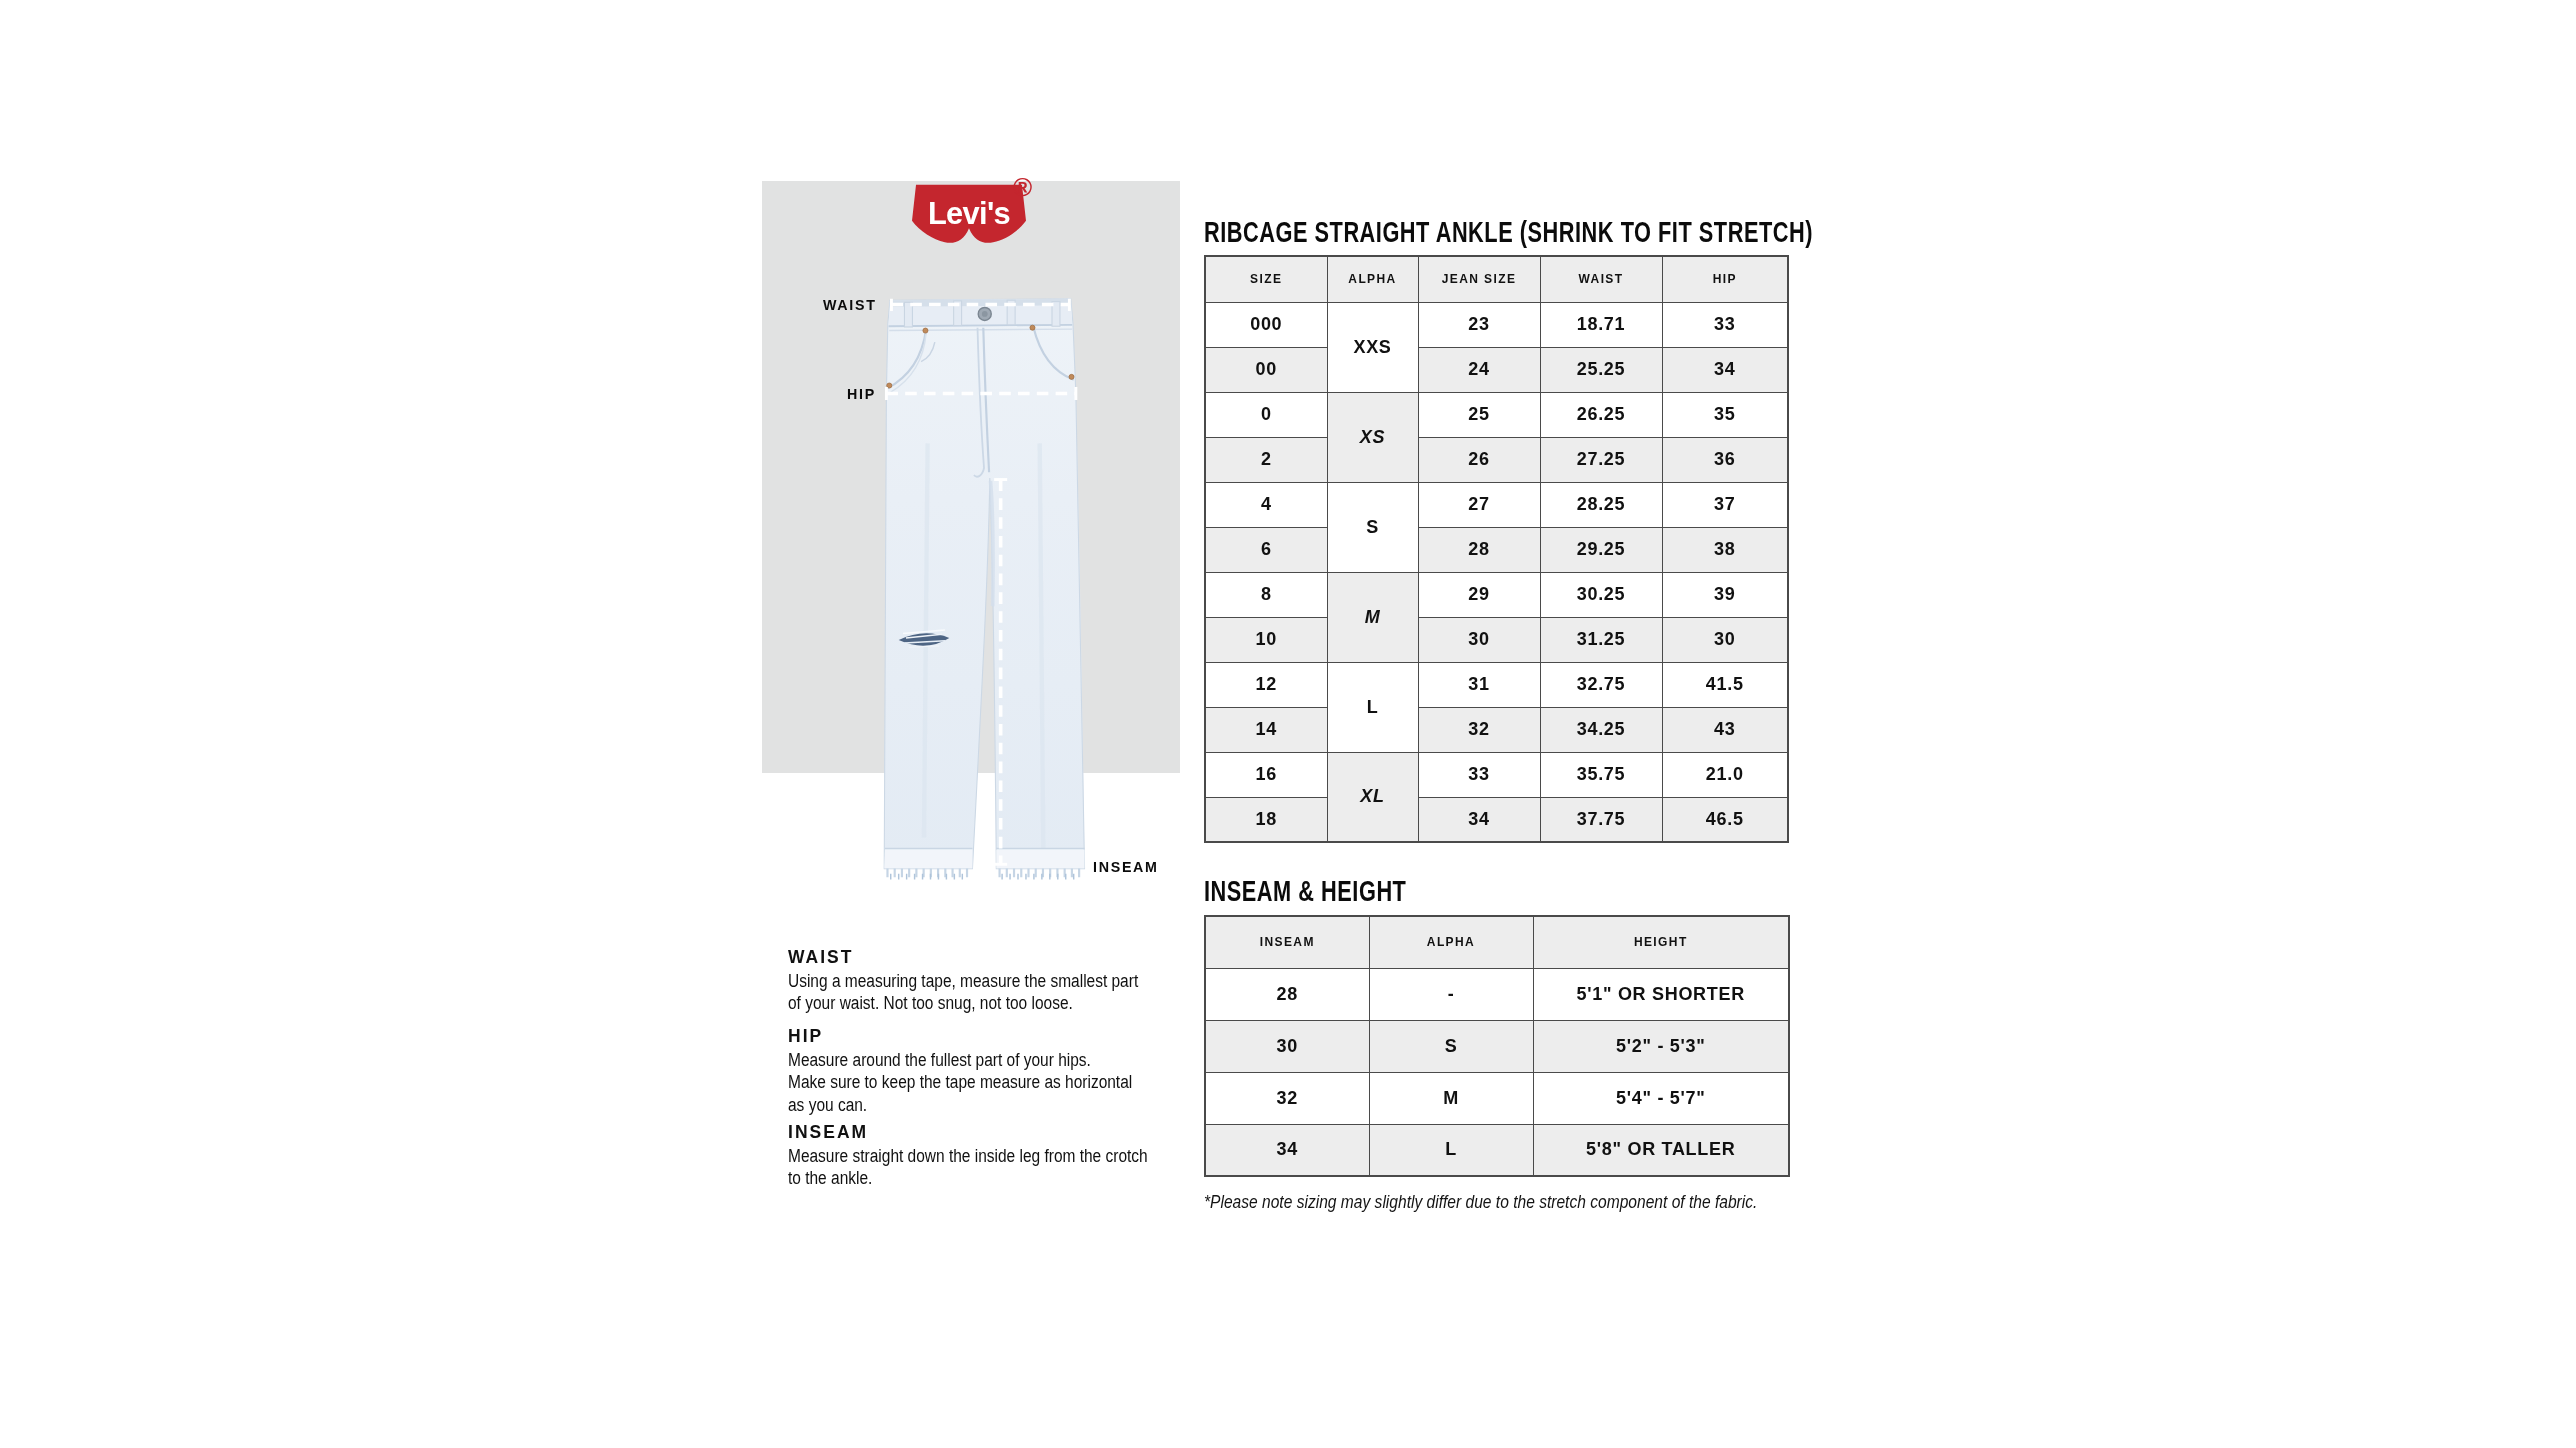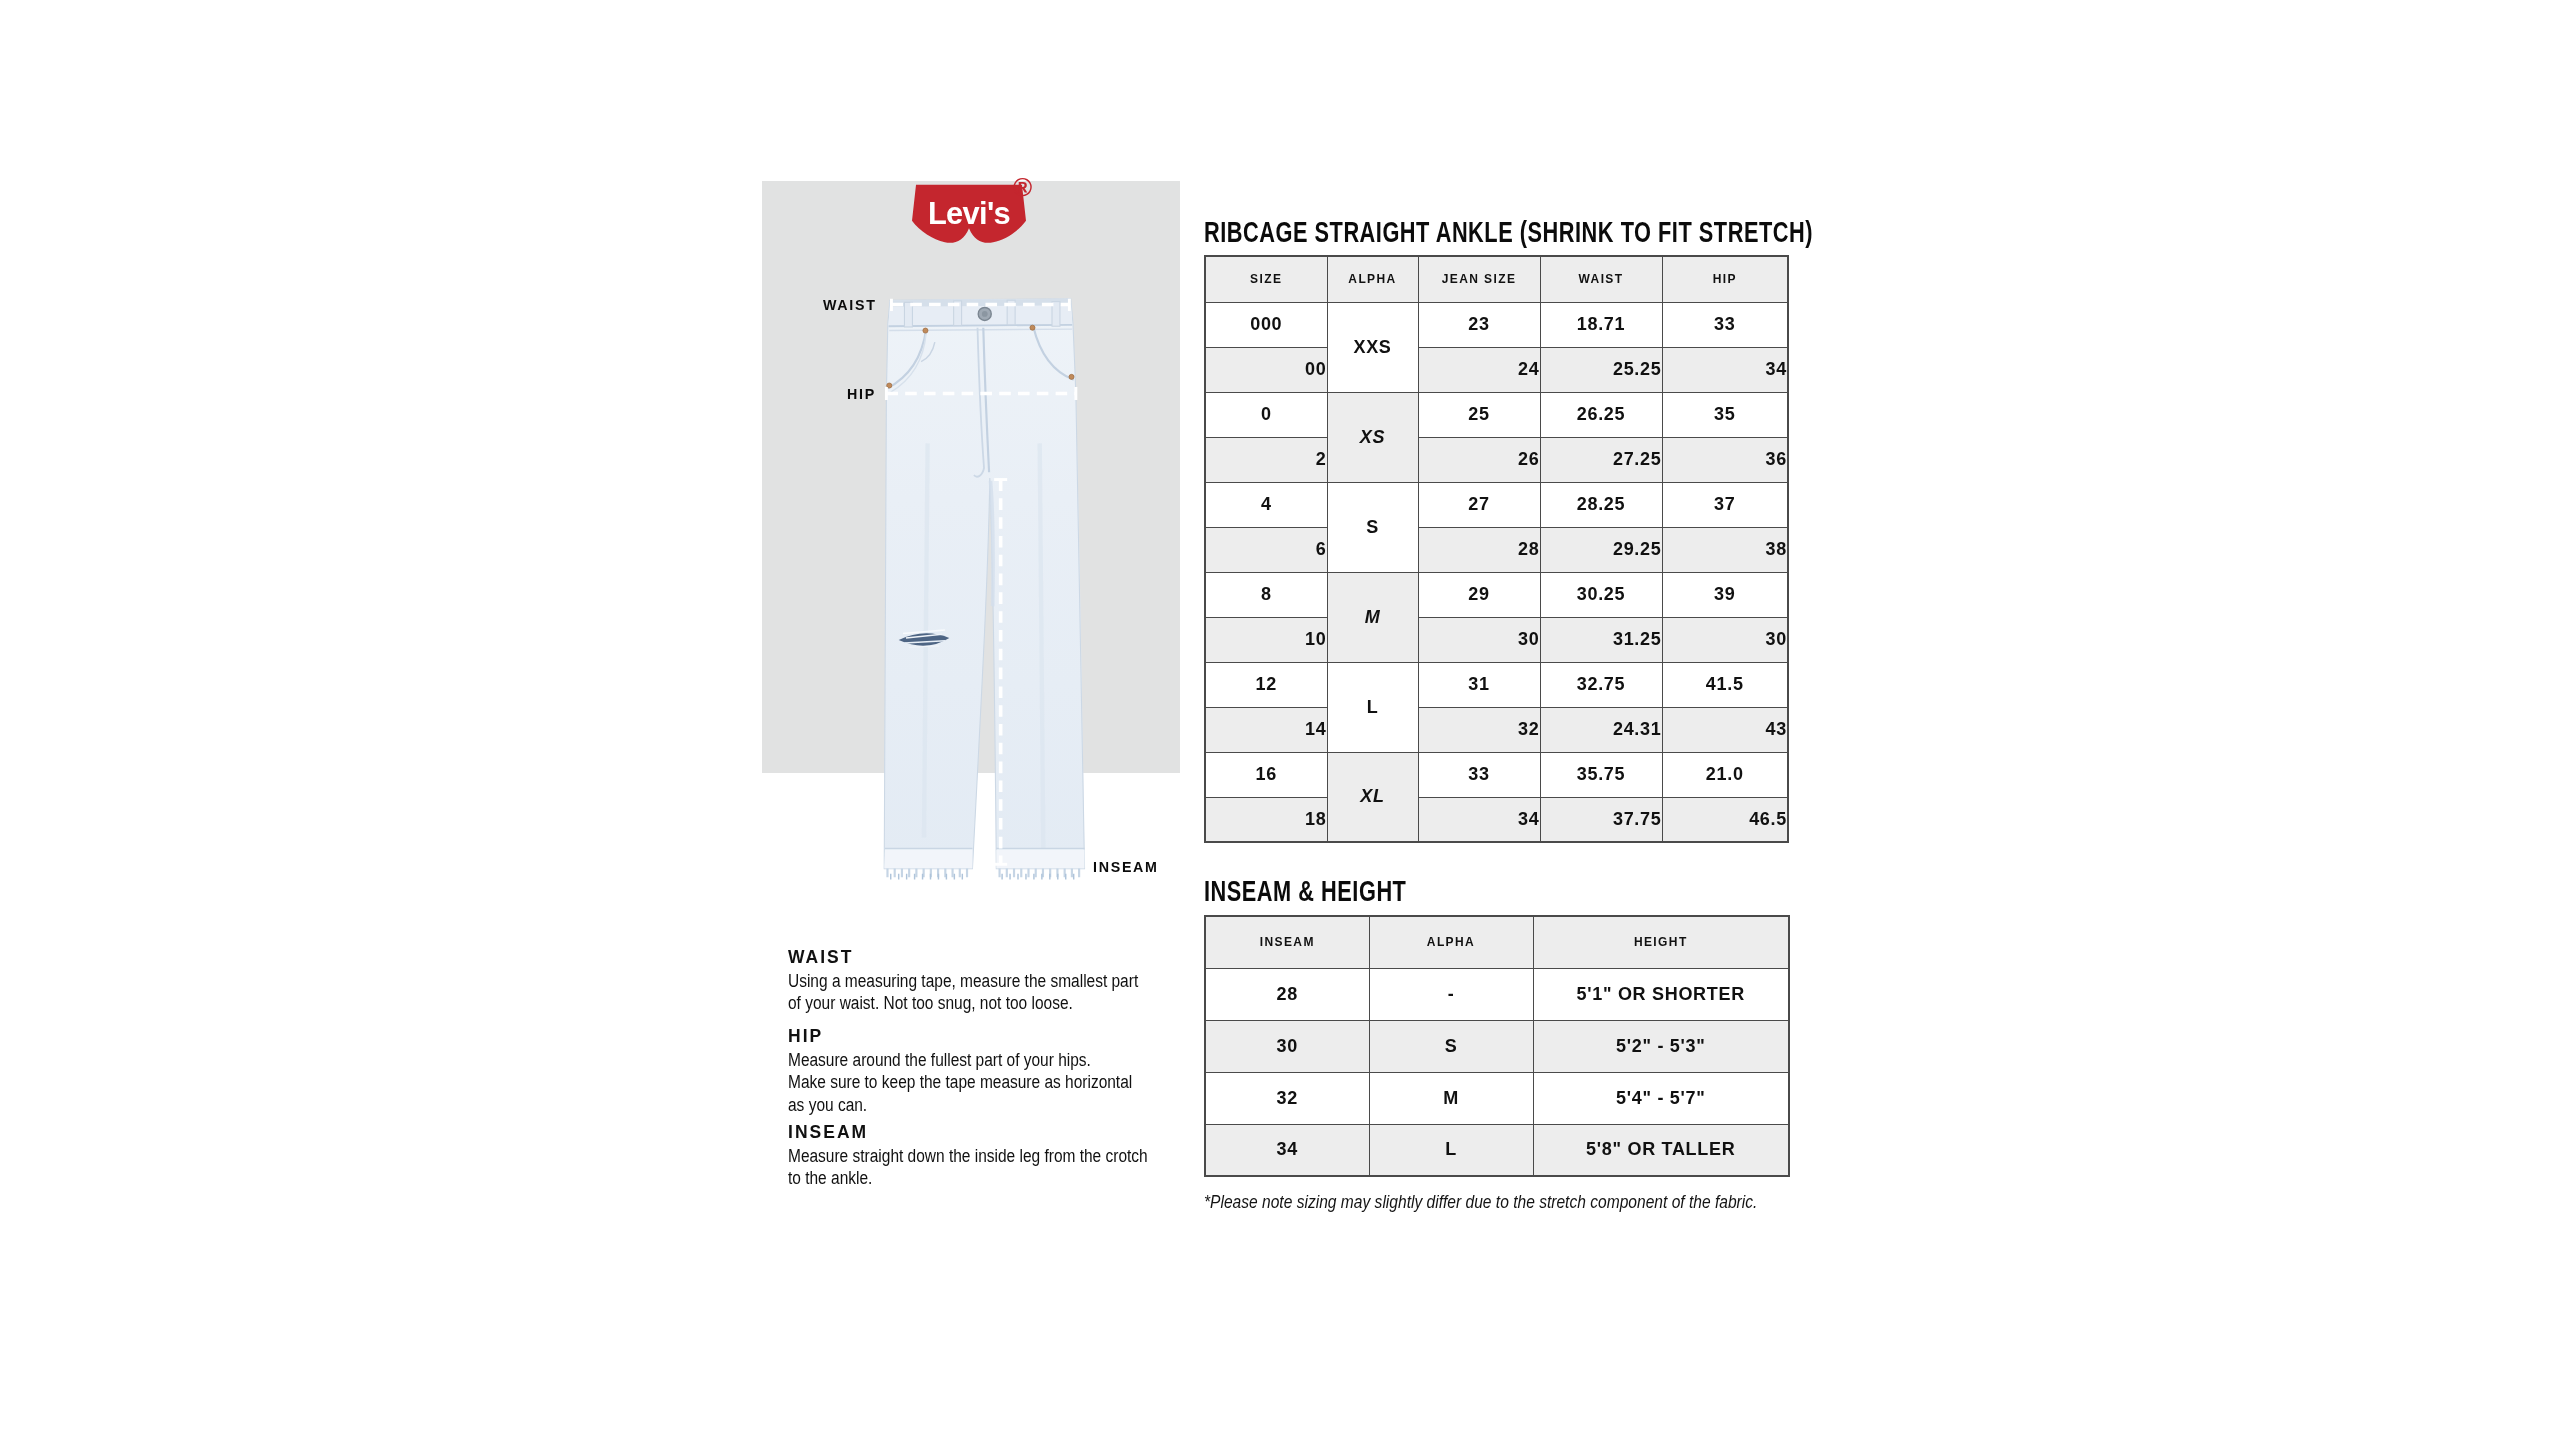--- a/index.html
+++ b/index.html
@@ -45,21 +45,21 @@
   table.sizes{position:absolute;border-collapse:collapse;table-layout:fixed;
     background:#ffffff;border:2.2px solid var(--table-border);}
   table.sizes th, table.sizes td{border:1.4px solid var(--table-border);
     text-align:center;vertical-align:middle;}
   table.sizes th{background:var(--row-shade);font-size:12px;font-weight:700;letter-spacing:1.4px;}
   table.sizes td{font-size:18px;font-weight:700;letter-spacing:0.7px;background:#ffffff;}
 
   #size-table{left:1204px;top:255px;width:584px;}
   #size-table th{height:46px;}
   #size-table td{height:45px;}
-  #size-table tr.shade td{background:var(--row-shade);text-align:right;}
+  #size-table tr.shade td{background:var(--row-shade);}
   #size-table td.alpha-white{background:#ffffff !important;margin-left:12px;}
   #size-table td.alpha-shade{background:var(--row-shade) !important;font-style:italic;}
 
   #ih-table{left:1204px;top:915px;width:584px;}
   #ih-table th{height:52px;}
   #ih-table td{height:52px;}
   #ih-table tr.shade td{background:var(--row-shade);}
 
   .footnote{position:absolute;left:1204px;top:1191px;font-size:19px;font-style:italic;
     transform:scaleX(.82);transform-origin:left top;white-space:nowrap;color:#141414;}
@@ -243,21 +243,21 @@
         <tr>
           <td>12</td>
           <td rowspan="2" class="alpha-white">L</td>
           <td>31</td>
           <td>32.75</td>
           <td>41.5</td>
         </tr>
         <tr class="shade">
           <td>14</td>
           <td>32</td>
-          <td>24.31</td>
+          <td>34.25</td>
           <td>43</td>
         </tr>
         <tr>
           <td>16</td>
           <td rowspan="2" class="alpha-shade">XL</td>
           <td>33</td>
           <td>35.75</td>
           <td>21.0</td>
         </tr>
         <tr class="shade">

